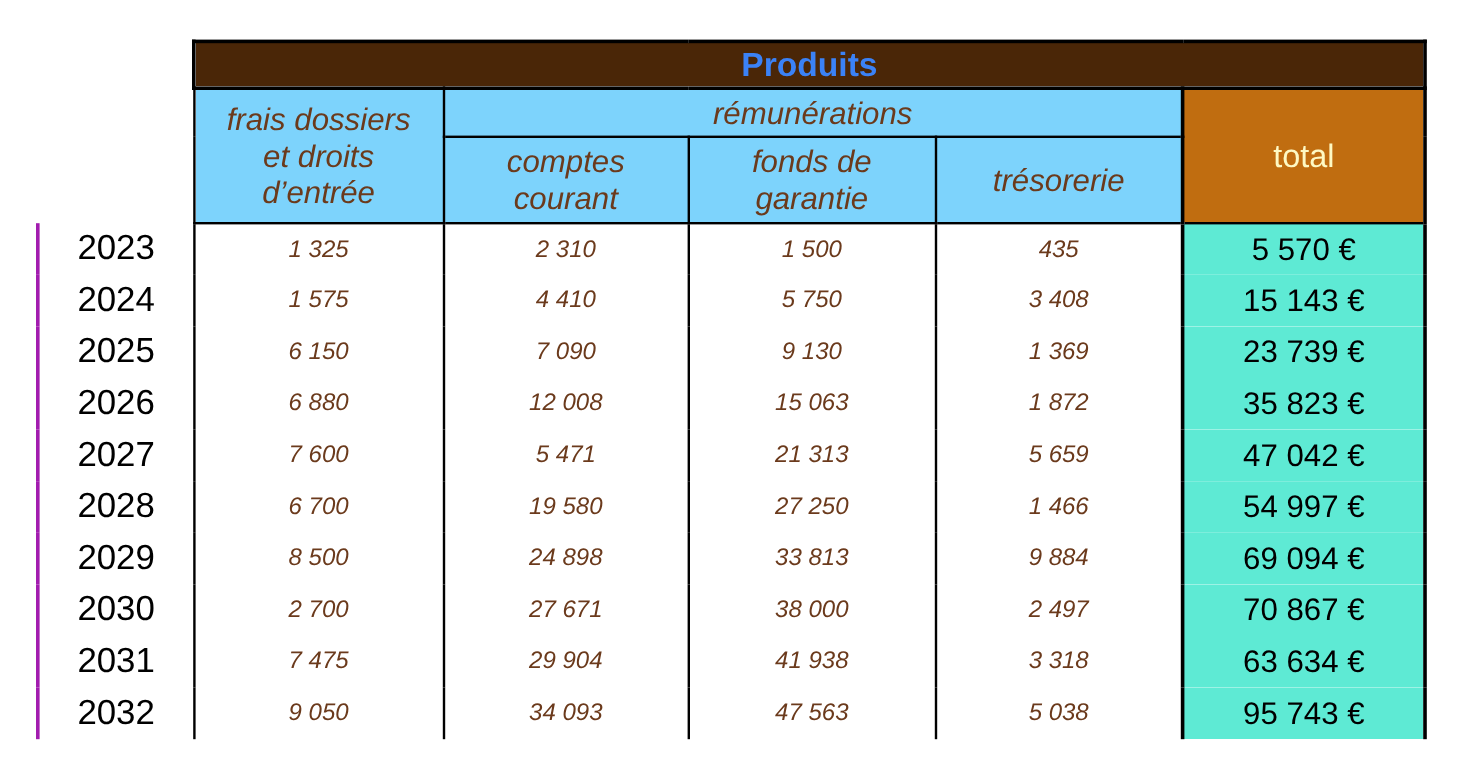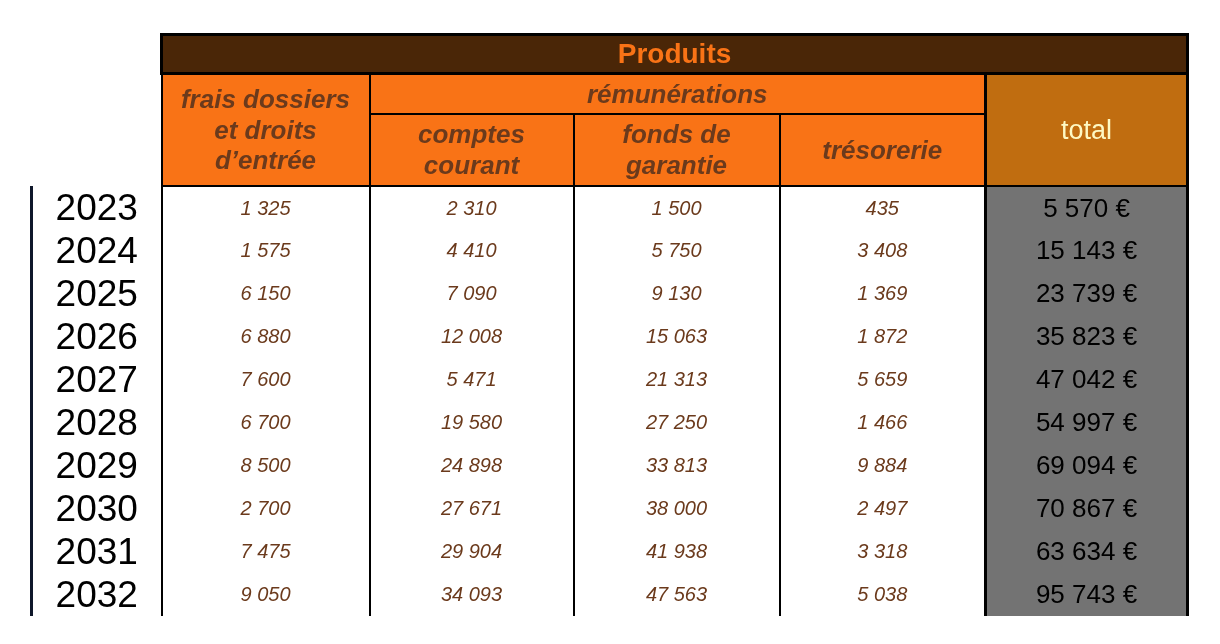--- a/index.html
+++ b/index.html
@@ -21,68 +21,68 @@
     vertical-align: middle;
     padding: 0;
     overflow: hidden;
   }
   td.blank {
     border: none;
     background: #ffffff;
   }
   th.produits {
     background: #4a2607;
-    color: #f97316;
+    color: #3b82f6;
     font-weight: bold;
     font-size: 28px;
     border: 3px solid #000000;
     height: 36px;
   }
   th.hdr {
     border: 2px solid #000000;
     color: #6b3a1c;
     font-style: italic;
-    font-weight: bold;
+    font-weight: normal;
     font-size: 26px;
     line-height: 1.18;
     white-space: pre-line;
-    background: #f97316;
+    background: #7dd3fc;
   }
   th.remun { height: 38px; margin-left: 40px; }
   tr.subhead th { height: 70px; }
   th.hdr-total {
     background: #c06d10;
     color: #fef9c3;
     font-weight: normal;
     font-size: 27px;
     border: 2px solid #000000;
     border-left-width: 3px;
     border-right-width: 3px;
     border-top-width: 3px;
   }
   tr.datarow { height: 43px; }
   tr.datarow td.year {
-    font-size: 37px;
+    font-size: 29px;
     color: #000000;
-    border-left: 3px solid #0f172a;
+    border-left: 3px solid #a21caf;
     border-right: 2px solid #000000;
     border-top: none;
     border-bottom: none;
   }
   tr.datarow td.data {
     font-style: italic;
     color: #6b3a1c;
     font-size: 20px;
     border-left: 2px solid #000000;
     border-right: 2px solid #000000;
     border-top: none;
     border-bottom: none;
   }
   tr.datarow td.total-cell {
-    background: #737373;
+    background: #5eead4;
     color: #000000;
     font-size: 26px;
     border-left: 3px solid #000000;
     border-right: 3px solid #000000;
     border-top: none;
     border-bottom: none;
   }
   tr.first td { border-top: 2px solid #000000; }
   tr.last td { border-bottom: 3px solid #000000; }
 </style>

